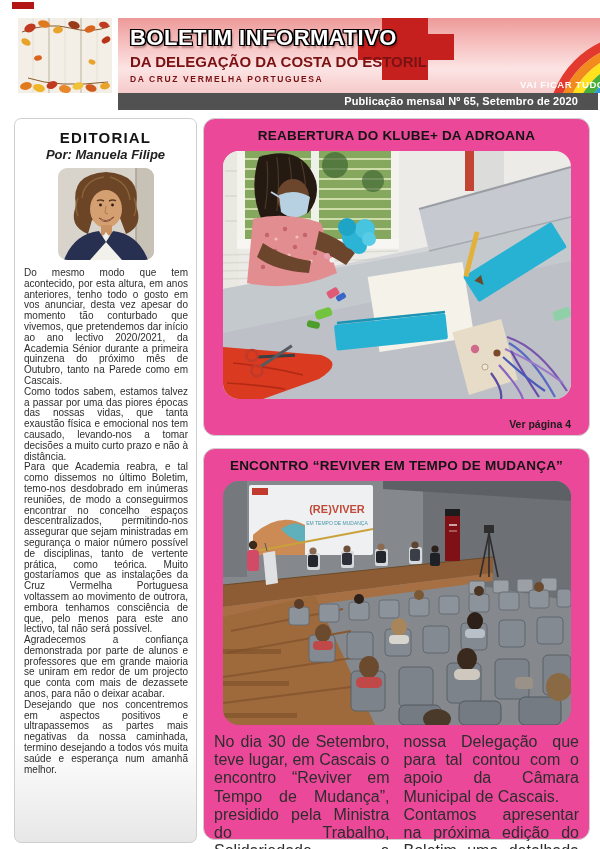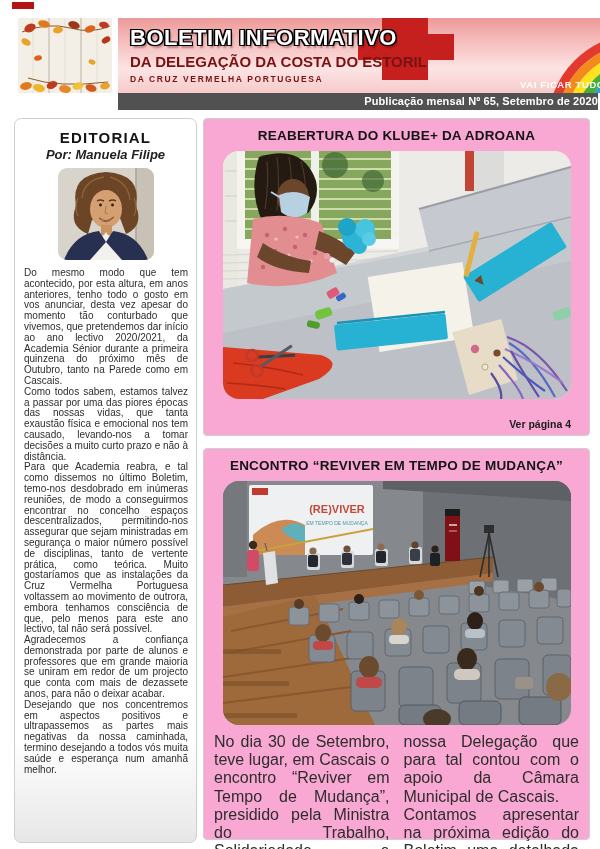--- a/index.html
+++ b/index.html
@@ -27,25 +27,25 @@
   #red-cross .h{position:absolute;left:0;top:16px;width:96px;height:26px;background:#c5201d;}
   #red-cross .v{position:absolute;left:24px;top:0;width:46px;height:62px;background:#c5201d;}
   #rainbow{position:absolute;right:0;top:0;width:88px;height:75px;z-index:1;}
   #motto{
     position:absolute;right:5px;bottom:3px;z-index:5;font-size:9.5px;font-weight:bold;
     letter-spacing:.6px;color:rgba(255,255,255,.95);white-space:nowrap;
   }
   #issue-bar{
     position:absolute;left:118px;top:93px;width:480px;height:17px;background:#515151;
     color:#fff;font-size:11px;font-weight:bold;line-height:17px;text-align:right;
-    box-sizing:border-box;padding-right:0;letter-spacing:.1px;
+    box-sizing:border-box;padding-right:20px;letter-spacing:.1px;
   }
   
   .box{
-    position:absolute;background:#f9a8d4;border:1.6px solid #cfcfcf;border-radius:4px;
+    position:absolute;background:#ec4899;border:1.6px solid #cfcfcf;border-radius:12px;
     box-sizing:border-box;
   }
   #editorial-box{left:14px;top:118px;width:183px;height:725px;border-radius:7px;
     background:linear-gradient(180deg,#ffffff 86%,#e7e7e7 100%);}
   #editorial-title{margin:10px 0 0;text-align:center;font-size:15px;font-weight:bold;letter-spacing:1.2px;color:#141414;}
   #editorial-byline{text-align:center;font-size:13px;font-weight:bold;font-style:italic;color:#222;margin-top:1px;}
   #portrait{display:block;margin:6px auto 0;width:96px;height:92px;border-radius:9px;}
   #editorial-body{margin:8px 8px 0 9px;font-size:10px;line-height:1.08;text-align:justify;color:#2d2d2d;}
   #editorial-body p{margin:0;}
   .headline{margin:9px 6px 0;text-align:center;font-size:13.5px;font-weight:bold;letter-spacing:.2px;color:#141414;white-space:nowrap;}

